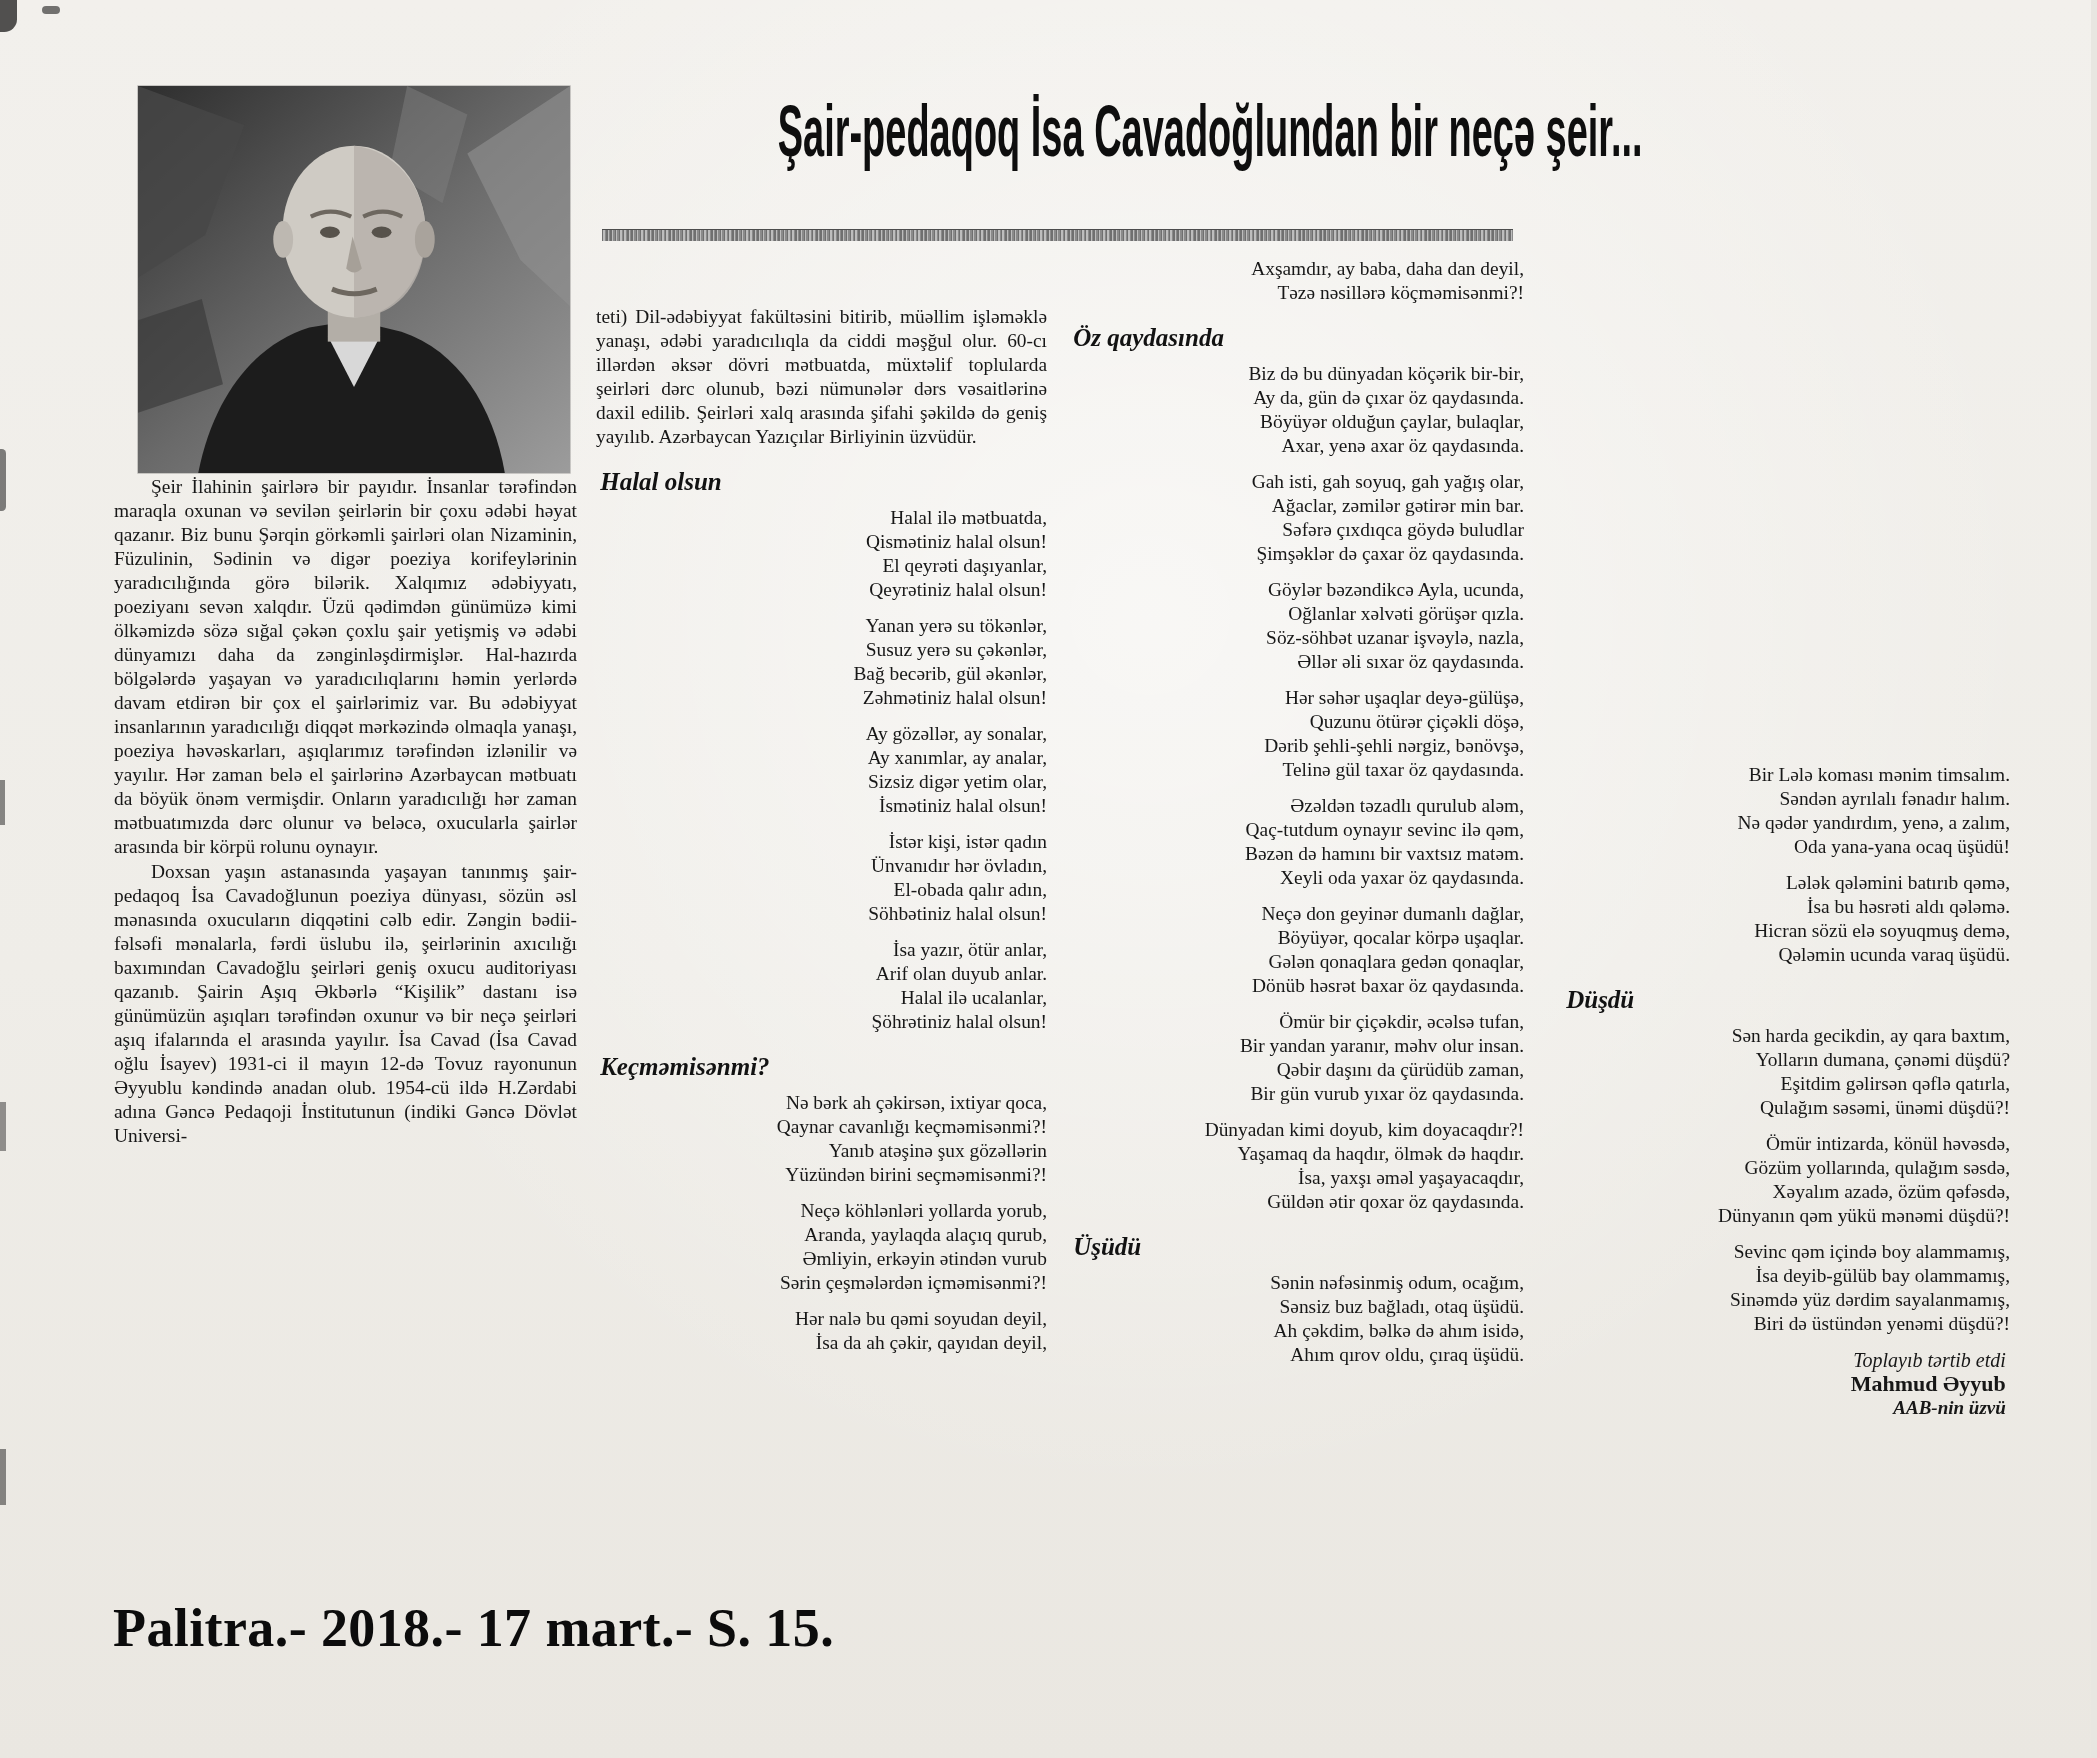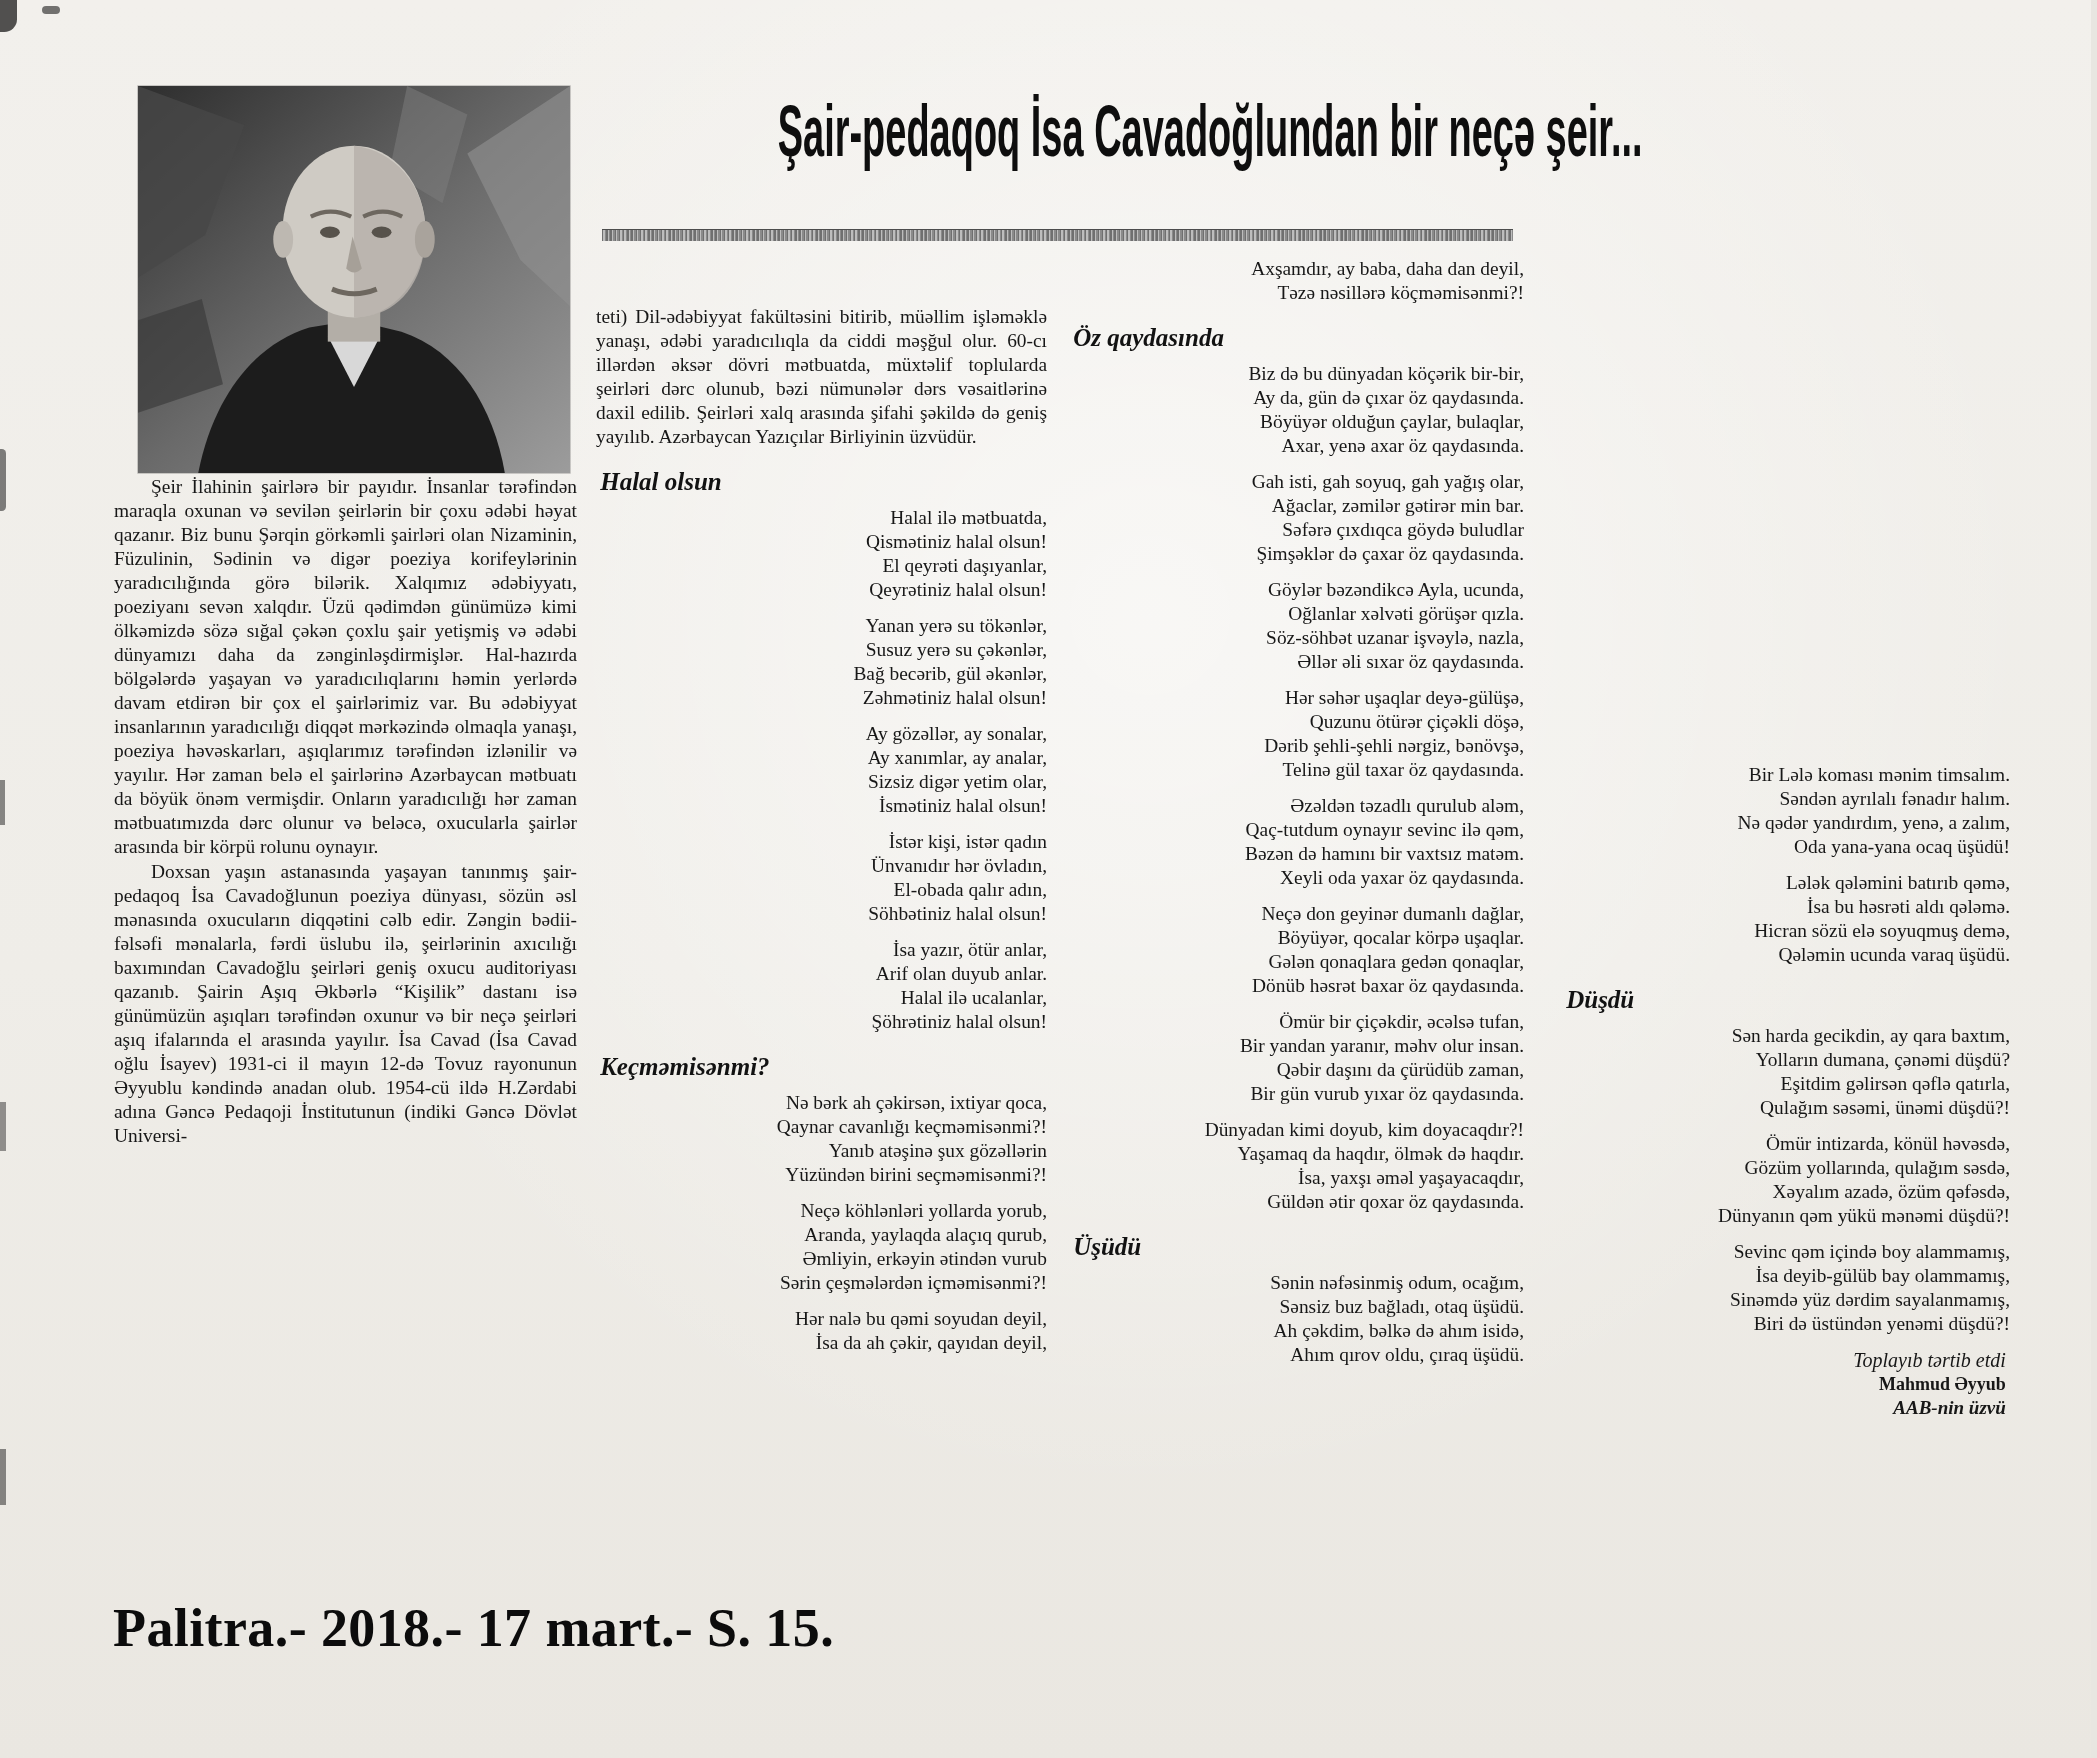--- a/index.html
+++ b/index.html
@@ -60,21 +60,21 @@
   .poem-title {
     font-size:25px; font-weight:bold; font-style:italic;
     margin:21px 0 8.5px 4.2px; text-align:left; color:#121212;
   }
   .stanza { margin:12px 0 12px 21px; text-align:right; }
   .stanza:first-child { margin-top:0; }
   .verse { white-space:nowrap; }
 
   .credit { margin-top:11.3px; text-align:right; padding-right:4.2px; }
   .credit .italic { font-style:italic; font-size:20px; }
-  .credit .bold { font-weight:bold; font-size:18px; }
+  .credit .bold { font-weight:bold; font-size:22px; }
   .credit .bold-italic { font-weight:bold; font-style:italic; font-size:19px; }
 
   .citation {
     position:absolute; left:113px; top:1597px;
     font-family:Liberation Serif, serif;
     font-size:54px; font-weight:bold; letter-spacing:0.4px; color:#0c0c0c;
     white-space:nowrap;
   }
 </style>
 </head>

